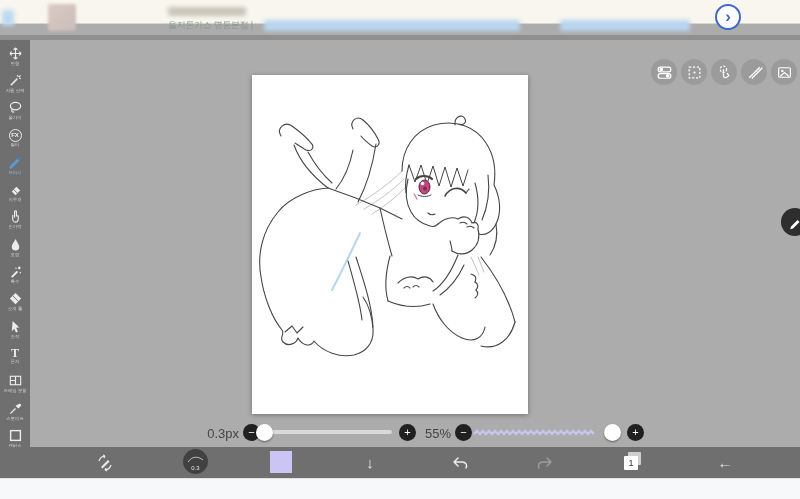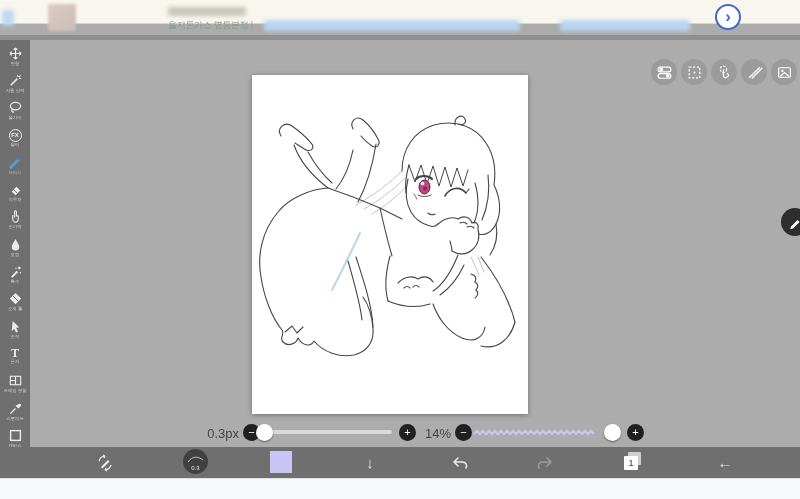--- a/index.html
+++ b/index.html
@@ -275,21 +275,21 @@
         <path d="M4,12.5 L10.5,6 L12.5,8 L6,14.5 Z M3.2,15.3 L4,12.5 L6,14.5 Z" fill="#fff"></path>
       </svg>
   </div>
 
   <div class="slabel" style="left:205px;width:34px;text-align:right;">0.3px</div>
   <div class="sbtn" style="left:243px;">−</div>
   <div class="strack" style="left:258px;width:134px;"></div>
   <div class="handle" style="left:256px;"></div>
   <div class="sbtn" style="left:399px;">+</div>
 
-  <div class="slabel" style="left:423px;width:28px;text-align:right;">14%</div>
+  <div class="slabel" style="left:423px;width:28px;text-align:right;">55%</div>
   <div class="sbtn" style="left:455px;">−</div>
   <svg style="position:absolute;left:473px;top:428px;" width="148" height="9" viewBox="0 0 148 9">
     <path d="M1 6 l3 -3 3 3 3 -3 3 3 3 -3 3 3 3 -3 3 3 3 -3 3 3 3 -3 3 3 3 -3 3 3 3 -3 3 3 3 -3 3 3 3 -3 3 3 3 -3 3 3 3 -3 3 3 3 -3 3 3 3 -3 3 3 3 -3 3 3 3 -3 3 3 3 -3 3 3 3 -3 3 3 3 -3 3 3 3 -3 3 3" stroke="#c6c6ef" stroke-width="2.4" fill="none"></path>
   </svg>
   <div class="handle" style="left:604px;"></div>
   <div class="sbtn" style="left:627px;">+</div>
 
   <div id="appbar">
     <div class="abitem" style="left:93px;width:24px;">
       <svg width="20" height="20" viewBox="0 0 20 20">

